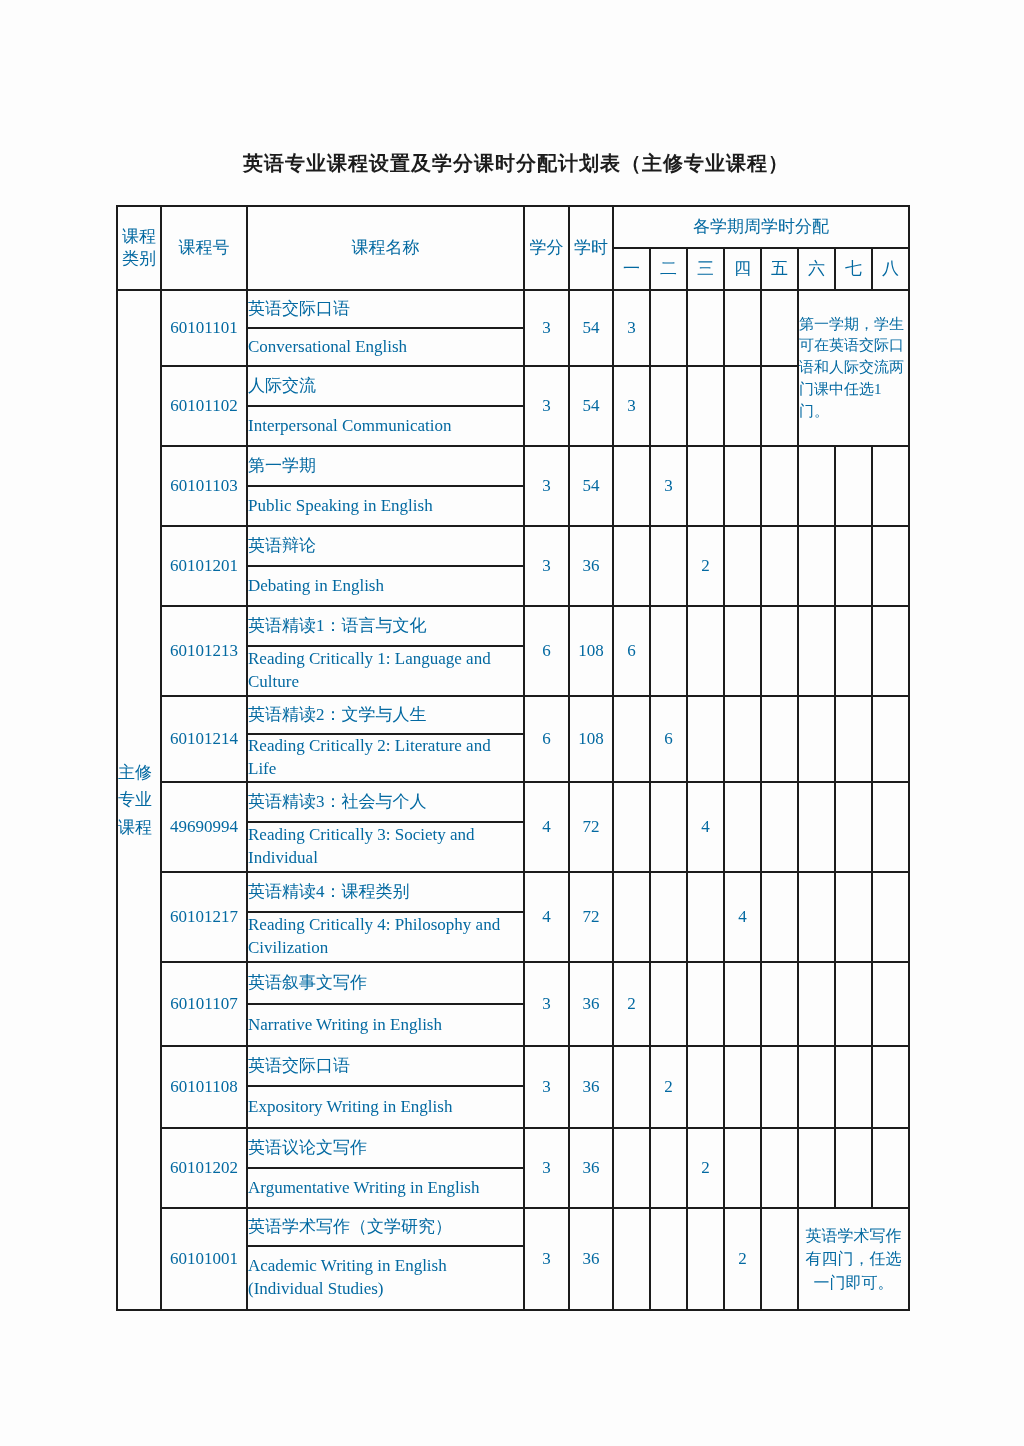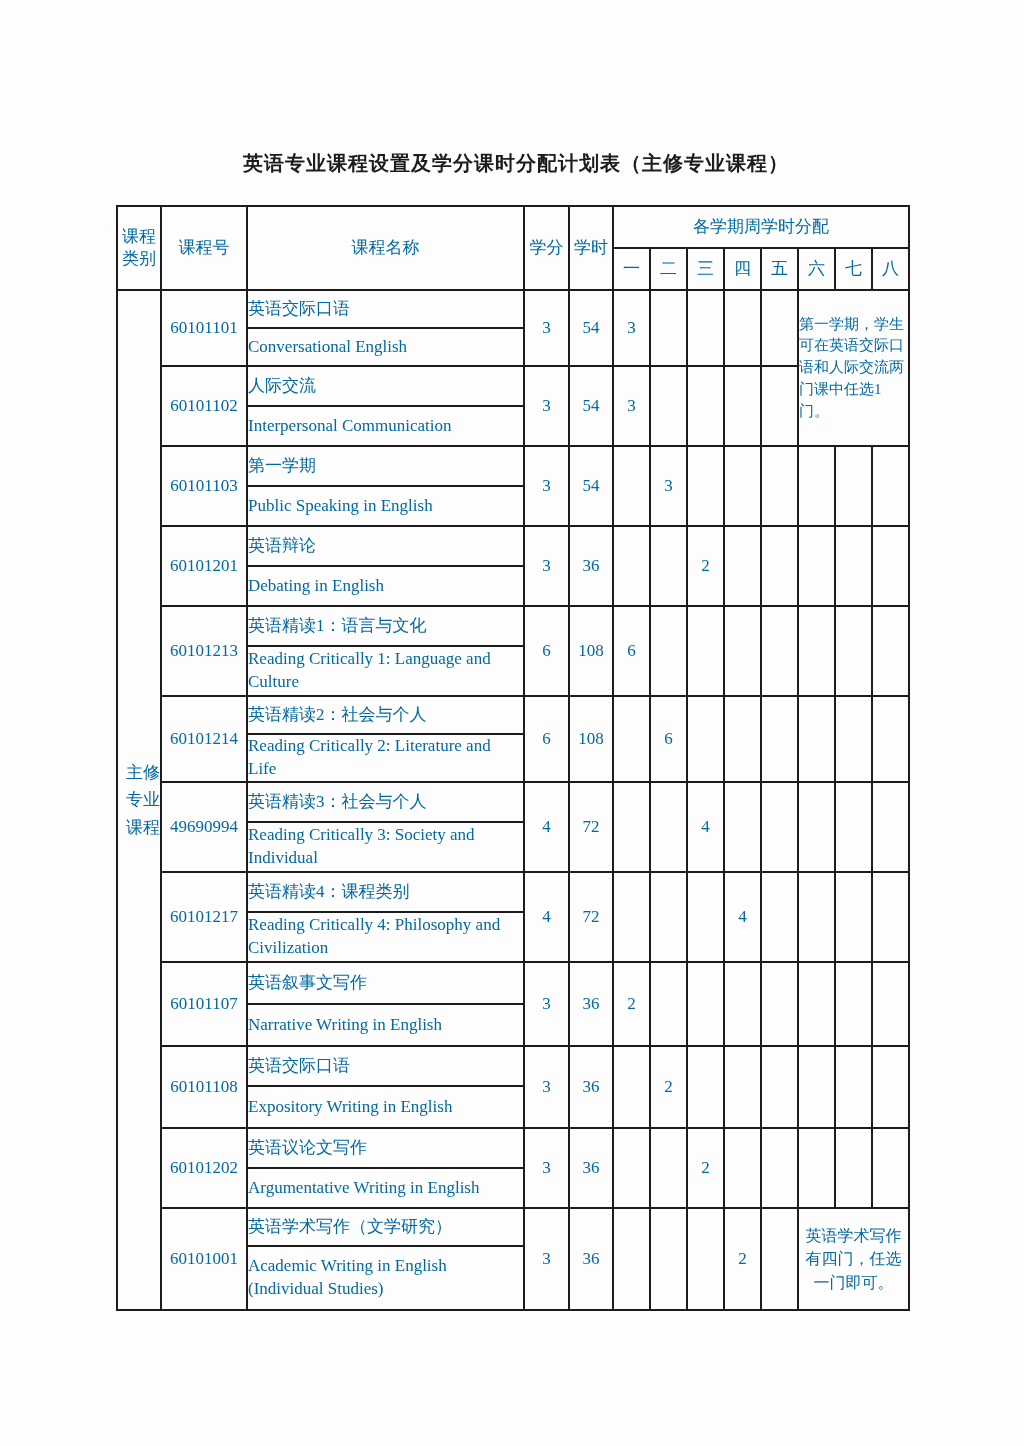--- a/index.html
+++ b/index.html
@@ -45,21 +45,21 @@
     font-weight: normal;
     padding: 0;
     vertical-align: middle;
     overflow: hidden;
   }
   th.group-head, th.sem-head, th.col-head {
     text-align: center;
     line-height: 1.3;
   }
   td.category-cell {
-    text-align: right;
+    text-align: left;
     line-height: 1.6;
     padding: 2px 3px;
     word-break: break-all;
   }
   td.num-cell, td.val-cell, td.sem-cell {
     text-align: center;
   }
   td.name-cell {
     text-align: left;
     padding: 2px 4px 2px 6px;
@@ -202,21 +202,21 @@
         <td class="sem-cell" rowspan="2"></td>
         <td class="sem-cell" rowspan="2"></td>
         <td class="sem-cell" rowspan="2"></td>
       </tr>
       <tr style="height:50px">
         <td class="name-cell">Reading Critically 1: Language and Culture</td>
       </tr>
 
       <tr style="height:38px">
         <td class="num-cell" rowspan="2">60101214</td>
-        <td class="name-cell">英语精读2：社会与个人</td>
+        <td class="name-cell">英语精读2：文学与人生</td>
         <td class="val-cell" rowspan="2">6</td>
         <td class="val-cell" rowspan="2">108</td>
         <td class="sem-cell" rowspan="2"></td>
         <td class="sem-cell" rowspan="2">6</td>
         <td class="sem-cell" rowspan="2"></td>
         <td class="sem-cell" rowspan="2"></td>
         <td class="sem-cell" rowspan="2"></td>
         <td class="sem-cell" rowspan="2"></td>
         <td class="sem-cell" rowspan="2"></td>
         <td class="sem-cell" rowspan="2"></td>

